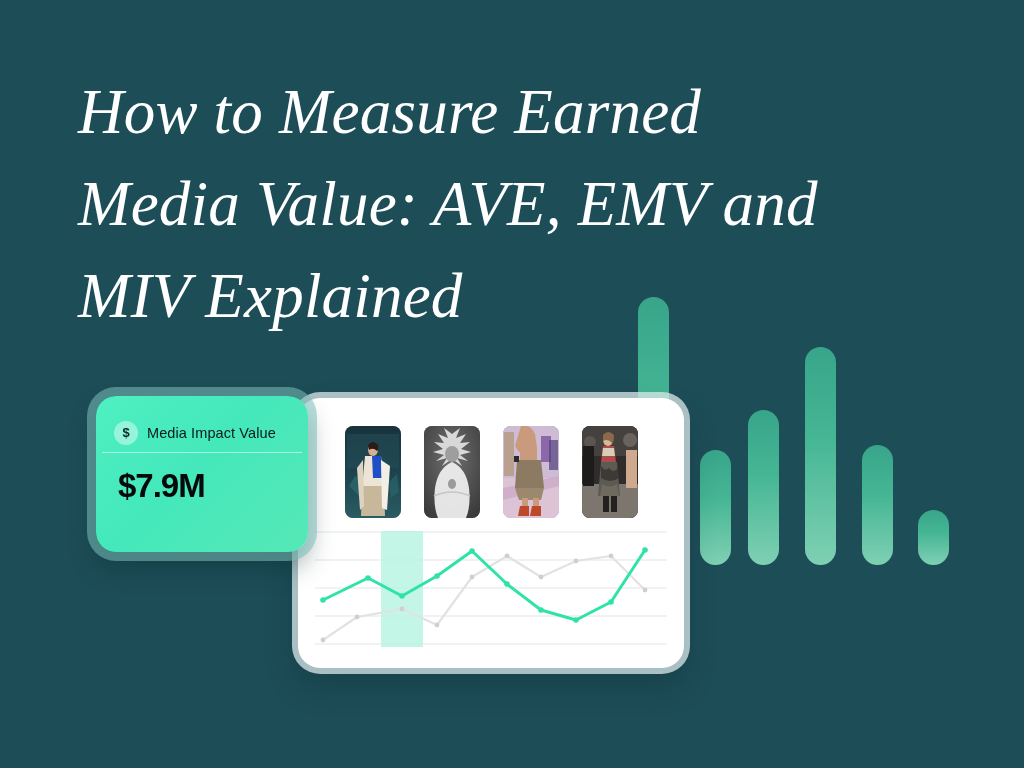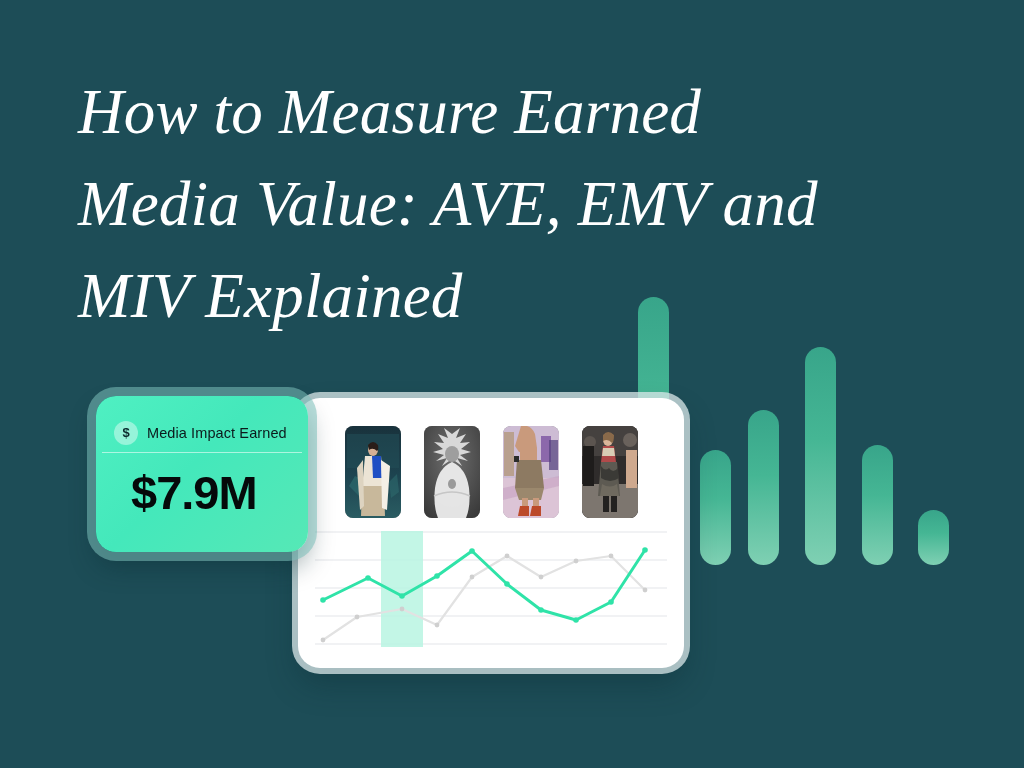--- a/index.html
+++ b/index.html
@@ -120,22 +120,22 @@
     font-weight: 500;
     color: #0c1a1c;
     letter-spacing: 0.1px;
   }
   #miv-divider {
     height: 1px;
     margin: 0 6px;
     background: rgba(255,255,255,0.55);
   }
   #miv-value {
-    padding: 16px 0 0 35px;
-    font-size: 47px;
+    padding: 16px 0 0 22px;
+    font-size: 33px;
     font-weight: 700;
     color: #05090a;
     letter-spacing: -1px;
     line-height: 1;
   }
 </style>
 </head>
 <body>
 
 <div id="bar-decor">
@@ -279,17 +279,17 @@
         <circle cx="296" cy="74" r="2.8"></circle>
           <circle cx="330" cy="22" r="2.8"></circle>
       </g>
     </svg>
   </div>
 </div>
 
 <div id="miv-card">
   <div id="miv-header">
     <span id="miv-dollar-icon">$</span>
-    <span id="miv-label">Media Impact Earned</span>
+    <span id="miv-label">Media Impact Value</span>
   </div>
   <div id="miv-divider"></div>
   <div id="miv-value">$7.9M</div>
 </div>
 
 </body></html>

